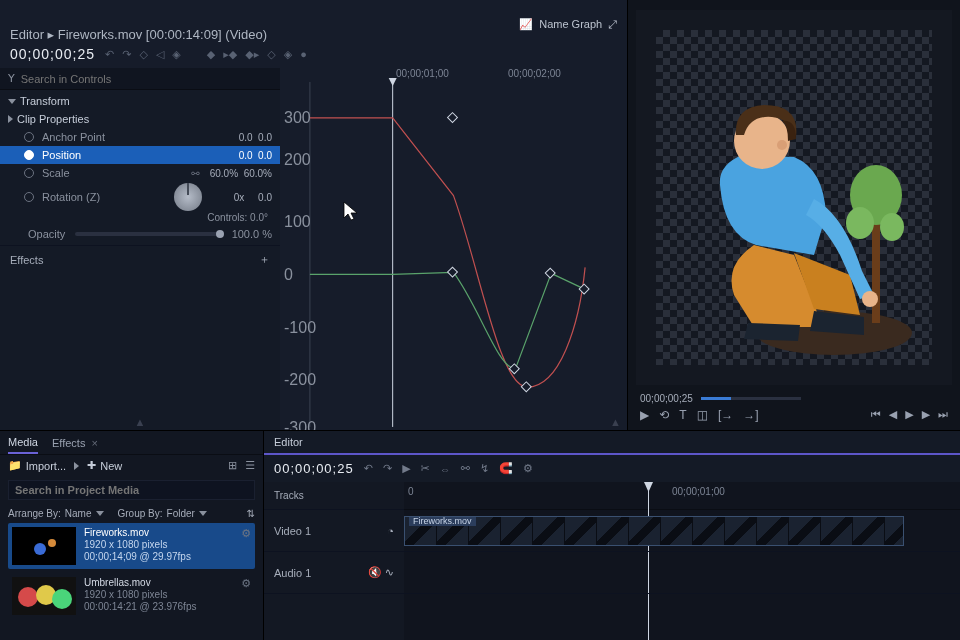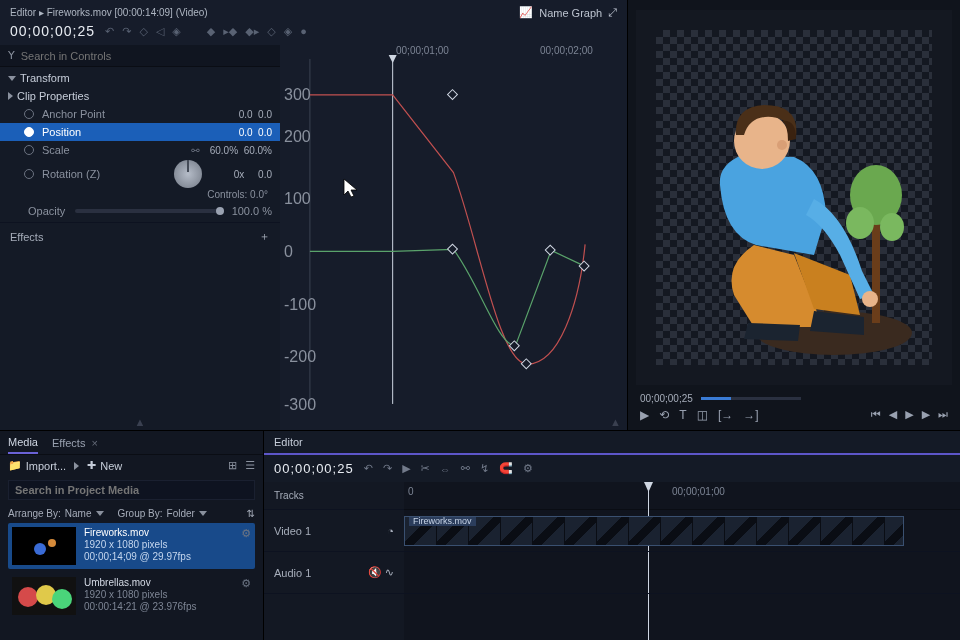--- a/index.html
+++ b/index.html
@@ -1,21 +1,21 @@
 <!DOCTYPE html>
 <html><head>
 <meta charset="utf-8">
 <style>
 * { margin:0; padding:0; box-sizing:border-box; font-family:-apple-system,BlinkMacSystemFont,"Segoe UI",Arial,sans-serif; }
 body { background:#0e1218; color:#8a919e; font-size:11px; width:960px; height:640px; overflow:hidden; position:relative; }
 
 .top-region { display:flex; height:430px; }
 .editor-panel { width:628px; background:#161c2a; display:flex; flex-direction:column; border-right:1px solid #000; }
 .editor-header { padding:6px 10px 2px; display:flex; align-items:center; justify-content:space-between; }
-.editor-title { color:#aeb6c2; font-size:10px; }
+.editor-title { color:#aeb6c2; font-size:13px;margin-top:21px; }
 .vg-label { color:#bcc3cf; font-size:11px; display:flex; align-items:center; gap:6px; }
 .editor-time-row { display:flex; align-items:center; gap:10px; padding:2px 10px 6px; }
 .timecode { color:#e8ecf2; font-size:14px; letter-spacing:1px; }
 .icon-strip { display:flex; gap:8px; color:#596273; font-size:11px; }
 .icon-strip span { cursor:pointer; }
 .editor-body { display:flex; flex:1; overflow:hidden; }
 
 .controls-col { width:280px; background:#141a26; display:flex; flex-direction:column; }
 .search-row { display:flex; align-items:center; gap:6px; padding:4px 8px; background:#101520; border-bottom:1px solid #0a0d14; }
 .search-row input { flex:1; background:transparent; border:none; color:#8a919e; font-size:11px; outline:none; }
@@ -203,21 +203,21 @@
           <g stroke="#cfd6e2" stroke-width="1" fill="#161c2a">
             <rect x="170" y="46" width="7" height="7" transform="rotate(45 173 49)"></rect>
             <rect x="170" y="201" width="7" height="7" transform="rotate(45 173 204)"></rect>
             <rect x="232" y="298" width="7" height="7" transform="rotate(45 235 301)"></rect>
             <rect x="244" y="316" width="7" height="7" transform="rotate(45 247 319)"></rect>
             <rect x="268" y="202" width="7" height="7" transform="rotate(45 271 205)"></rect>
             <rect x="302" y="218" width="7" height="7" transform="rotate(45 305 221)"></rect>
           </g>
         </svg>
         <span class="ruler-label" style="left:116px">00;00;01;00</span>
-        <span class="ruler-label" style="left:260px">00;00;02;00</span>
+        <span class="ruler-label" style="left:228px">00;00;02;00</span>
         <span class="y-label" style="top:50px">300</span>
         <span class="y-label" style="top:92px">200</span>
         <span class="y-label" style="top:154px">100</span>
         <span class="y-label" style="top:207px">0</span>
         <span class="y-label" style="top:260px">-100</span>
         <span class="y-label" style="top:312px">-200</span>
         <span class="y-label" style="top:360px">-300</span>
         <svg class="cursor-svg" width="20" height="22">
           <path d="M2,2 L2,18 L6,14 L9,20 L12,19 L9,13 L15,13 Z" fill="#fff" stroke="#000" stroke-width="0.8"></path>
         </svg>

